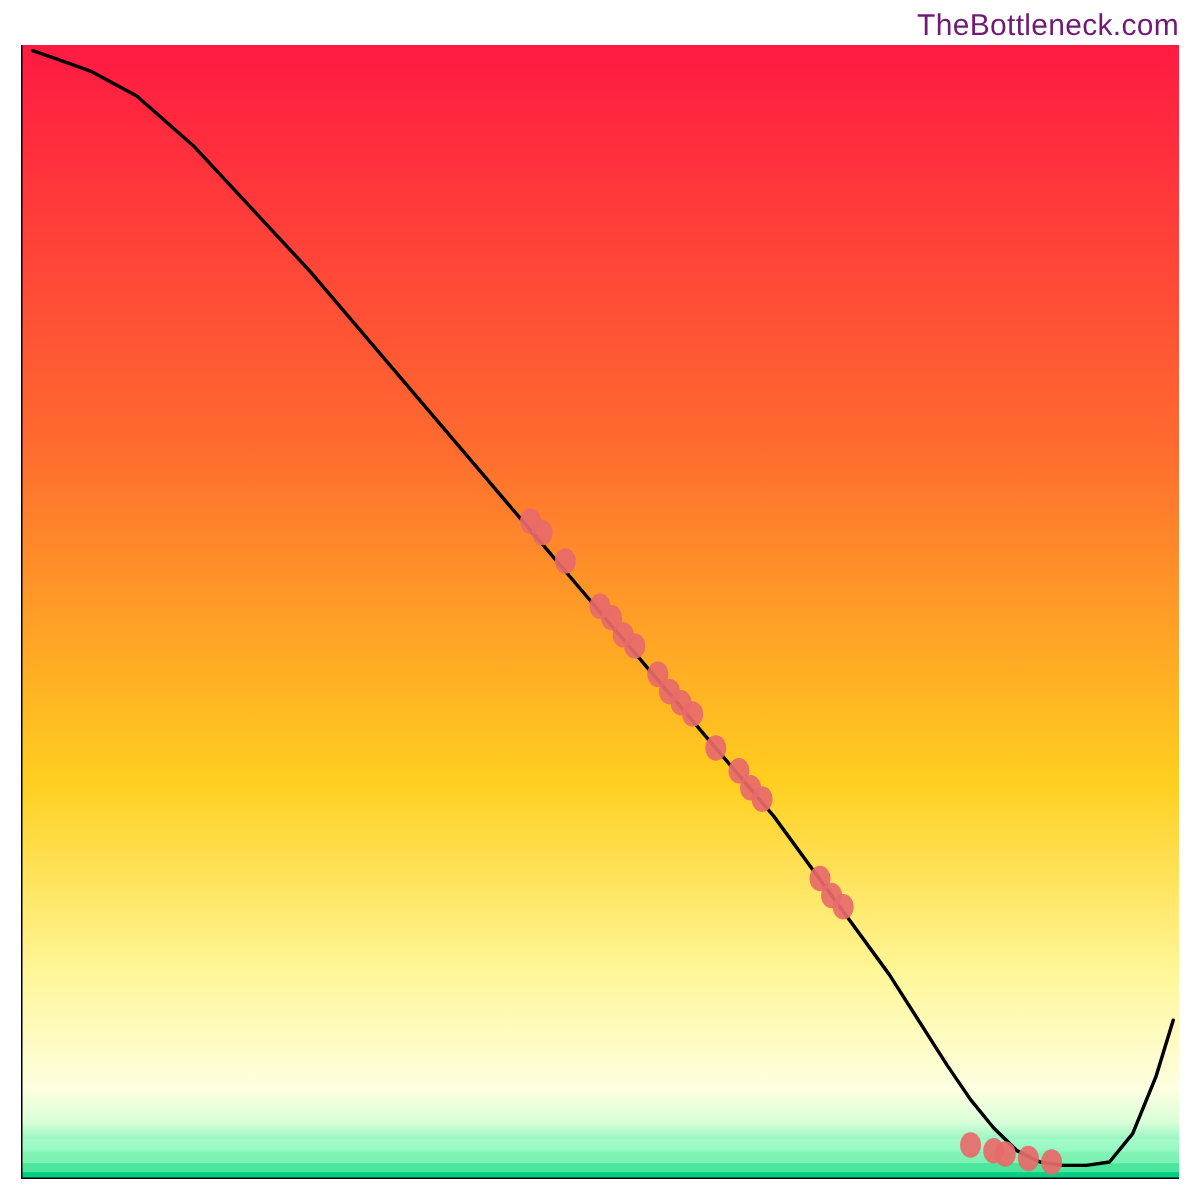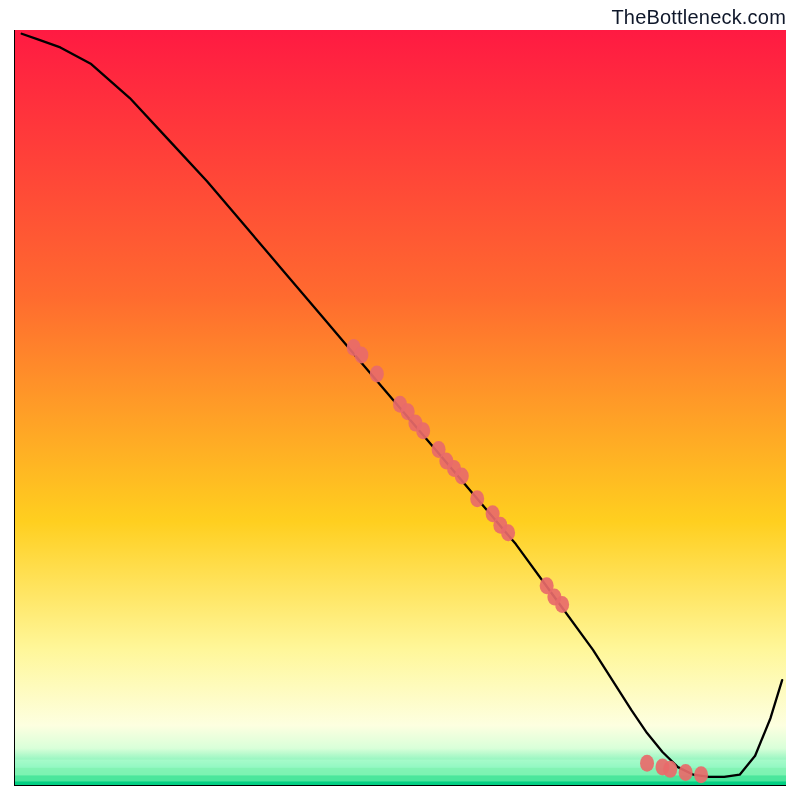--- a/index.html
+++ b/index.html
@@ -9,21 +9,21 @@
     height: 800px;
     position: relative;
     background: white;
   }
   .watermark {
     position: absolute;
     top: 6px;
     right: 14px;
     font-family: Arial, sans-serif;
     font-size: 20px;
-    color: #0f172a;
+    color: #701a75;
     font-weight: 500;
     letter-spacing: 0.2px;
   }
   .plot-area {
     position: absolute;
     left: 14px;
     top: 30px;
     width: 772px;
     height: 756px;
   }

